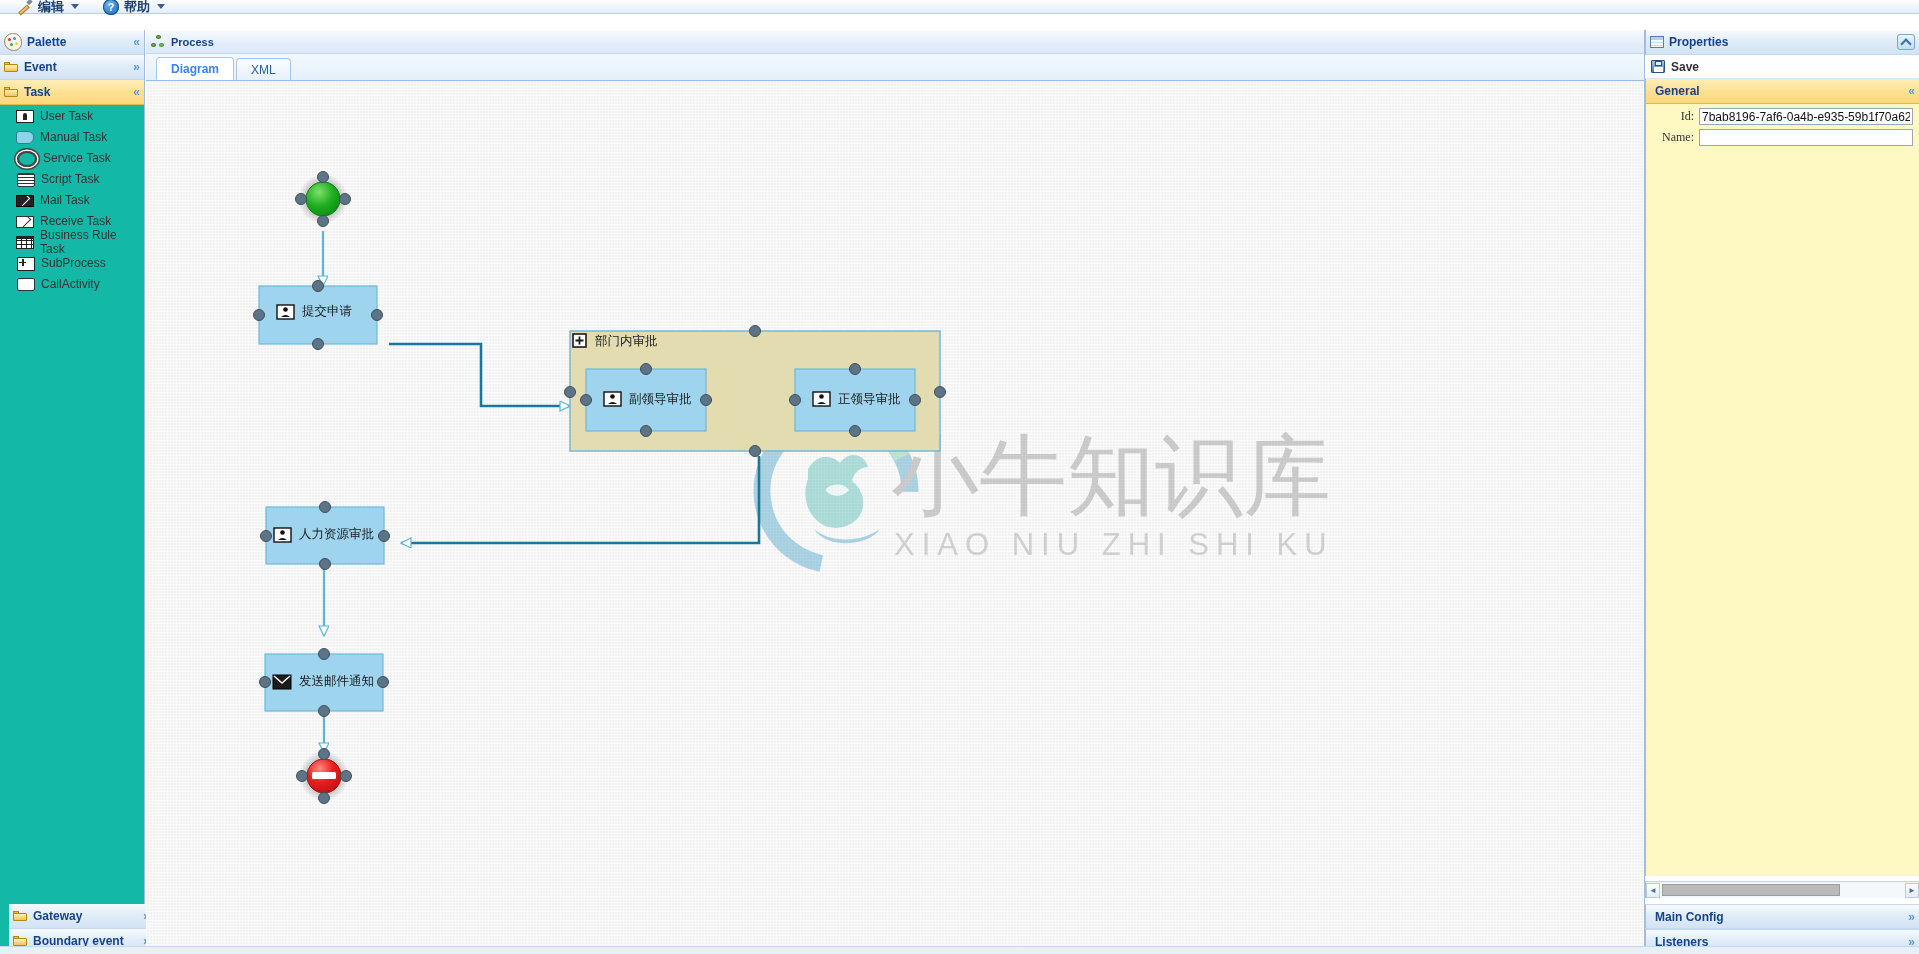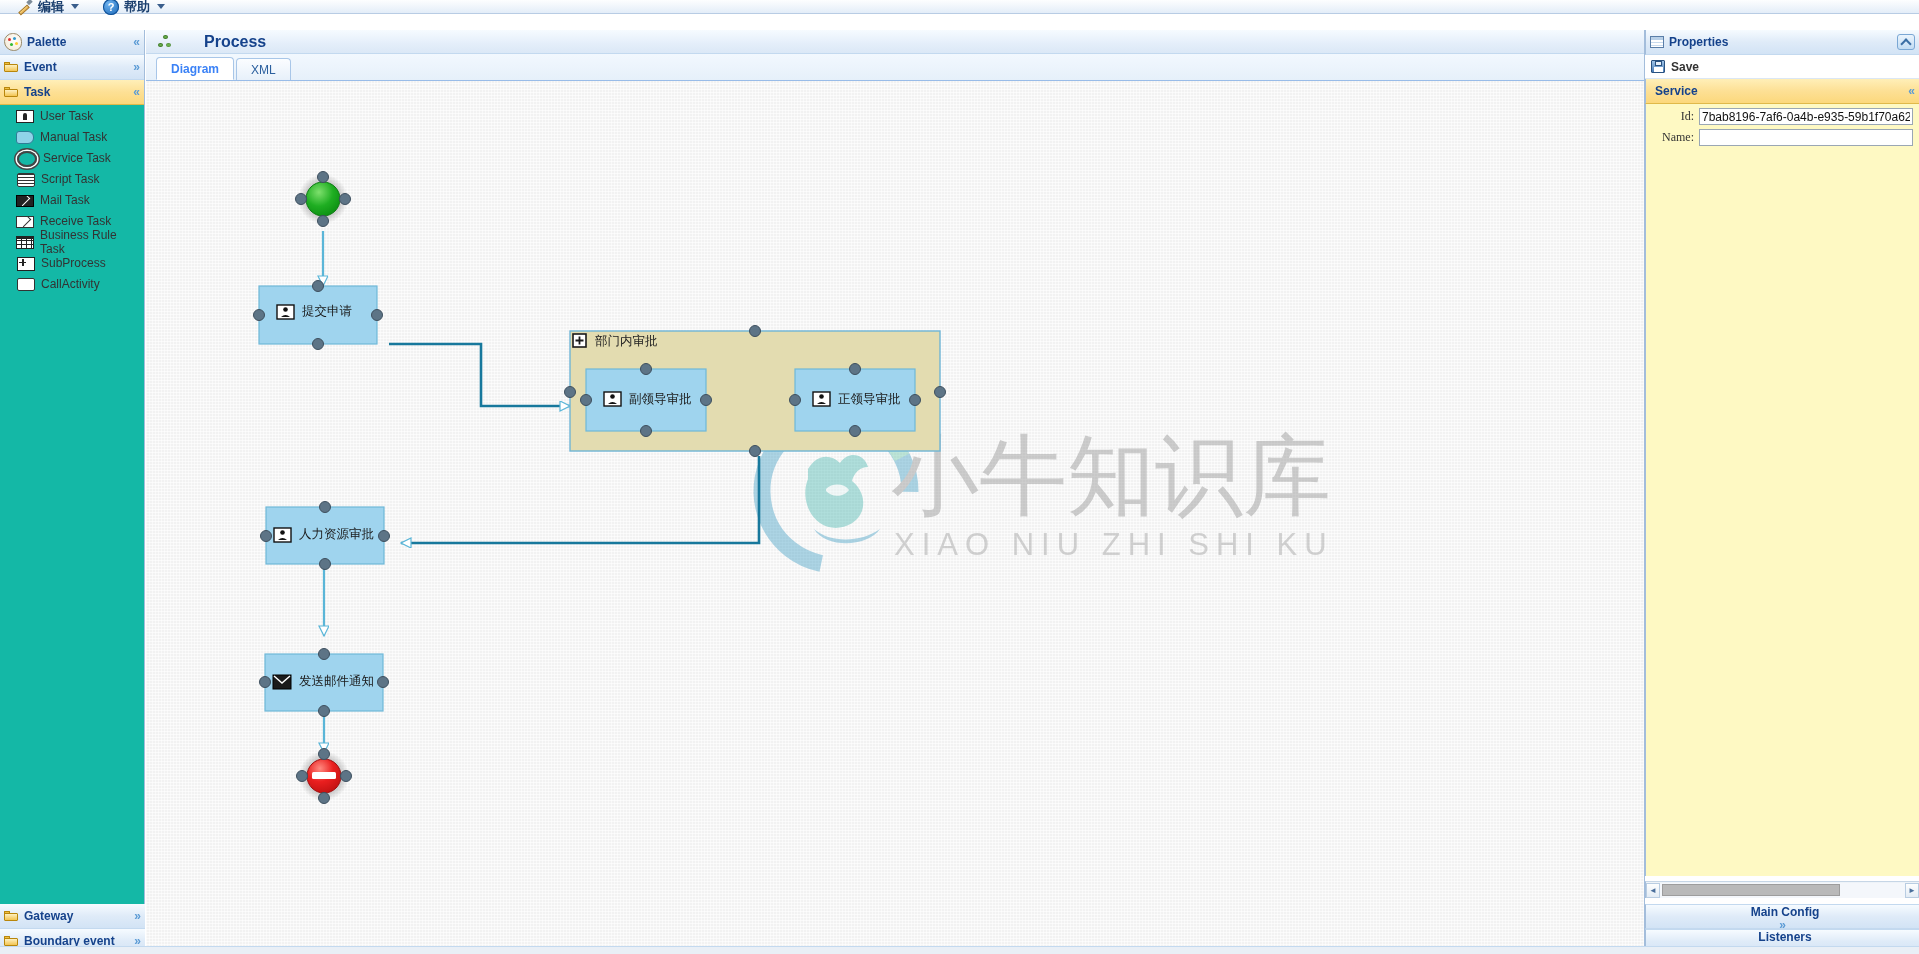--- a/index.html
+++ b/index.html
@@ -82,31 +82,31 @@
   .ic-brule{background:#fff;border:1px solid #222;width:14px;height:11px;margin-top:2px;
     background-image:linear-gradient(#222 0 2px,transparent 2px),
       repeating-linear-gradient(90deg,transparent 0 4px,#222 4px 5px),
       repeating-linear-gradient(transparent 0 3px,#222 3px 4px);}
   .ic-sub{background:#fff;border:1.5px solid #222;width:12px;height:12px;margin:2px 0 0 1px;
     position:relative;}
   .ic-sub::before{content:"";position:absolute;left:4px;top:1px;width:1.5px;height:7px;background:#222;}
   .ic-sub::after{content:"";position:absolute;left:1px;top:4px;width:7px;height:1.5px;background:#222;}
   .ic-call{background:#fff;border:1.5px solid #333;width:12px;height:11px;margin:2px 0 0 1px;border-radius:2px;}
 
-  .palette-bottom{position:absolute;left:0;bottom:0;width:145px;}
+  .palette-bottom{position:absolute;left:0;bottom:0;width:145px;padding-left:9px;}
 
   
   .editor{
     position:absolute;left:146px;top:30px;right:274px;height:924px;
     background:#fff;box-sizing:border-box;border-right:1px solid #a3bddb;
   }
   .ed-header{
-    height:24px;display:flex;align-items:center;padding-left:12px;box-sizing:border-box;
+    height:24px;display:flex;align-items:center;padding-left:5px;box-sizing:border-box;
     background:linear-gradient(#f6fbff,#e4eefa 60%,#dbe8f6);
-    border-bottom:1px solid #c3d9ef;font-weight:bold;color:#15428b;font-size:16px;gap:26px;
+    border-bottom:1px solid #c3d9ef;font-weight:bold;color:#15428b;font-size:11px;
   }
   .ic-process{width:14px;height:13px;position:relative;flex:0 0 14px;}
   .ic-process::before{content:"";position:absolute;left:5px;top:0;width:5px;height:4px;border-radius:50%;
     background:#6ab04c;border:1px solid #3f7a2a;box-sizing:border-box;}
   .ic-process::after{content:"";position:absolute;left:0;top:8px;width:5px;height:4px;border-radius:50%;
     background:#6ab04c;border:1px solid #3f7a2a;box-sizing:border-box;
     box-shadow:8px 0 0 -0.5px #6ab04c, 8px 0 0 0 rgba(63,122,42,.9);}
   .ed-header .elabel{margin-left:6px;}
 
   .tabstrip{height:27px;background:linear-gradient(#f2f8fe,#e6f0fa);
@@ -158,21 +158,21 @@
 
   .hscroll{position:absolute;left:0;bottom:56px;width:274px;height:17px;
     background:#eef3f8;border-top:1px solid #c6d6e6;border-left:1px solid #a3bddb;box-sizing:border-box;
     display:flex;align-items:center;}
   .hs-arrow{width:14px;height:15px;display:flex;align-items:center;justify-content:center;
     font-size:8px;color:#4a6f9c;background:linear-gradient(#fdfefe,#e3ecf5);border:1px solid #b9cde2;box-sizing:border-box;}
   .hs-track{flex:1;height:15px;background:#f4f7fb;position:relative;}
   .hs-thumb{position:absolute;left:2px;top:1px;height:12px;width:178px;background:#b9b9b9;border:1px solid #9d9d9d;box-sizing:border-box;}
 
   .props-bottom{position:absolute;left:0;bottom:0;width:274px;}
-  .props-bottom .pnl-header{border-top:1px solid #c3d9ef;flex-direction:column;}
+  .props-bottom .pnl-header{border-top:1px solid #c3d9ef;}
   .statusbar{position:absolute;left:0;bottom:0;width:1919px;height:8px;background:#e9eff6;border-top:1px solid #c3d9ef;box-sizing:border-box;}
 </style>
 </head>
 <body>
 
 <div id="app">
 
   <div class="menubar">
     <div class="menubtn">
       <span class="ic ic-pencil"></span>
@@ -412,21 +412,21 @@
       <span class="hlabel">Properties</span>
       <span class="ic-restore"></span>
     </div>
 
     <div class="savebar">
       <span class="ic-save"></span>
       <span class="slabel">Save</span>
     </div>
 
     <div class="pnl-header hl">
-      <span class="hlabel">Service</span>
+      <span class="hlabel">General</span>
       <span class="chev">«</span>
     </div>
 
     <div class="props-body">
       <div class="field-row">
         <span class="flbl">Id:</span>
         <input type="text" readonly="" value="7bab8196-7af6-0a4b-e935-59b1f70a62c0" style="">
       </div>
       <div class="field-row">
         <span class="flbl">Name:</span>

